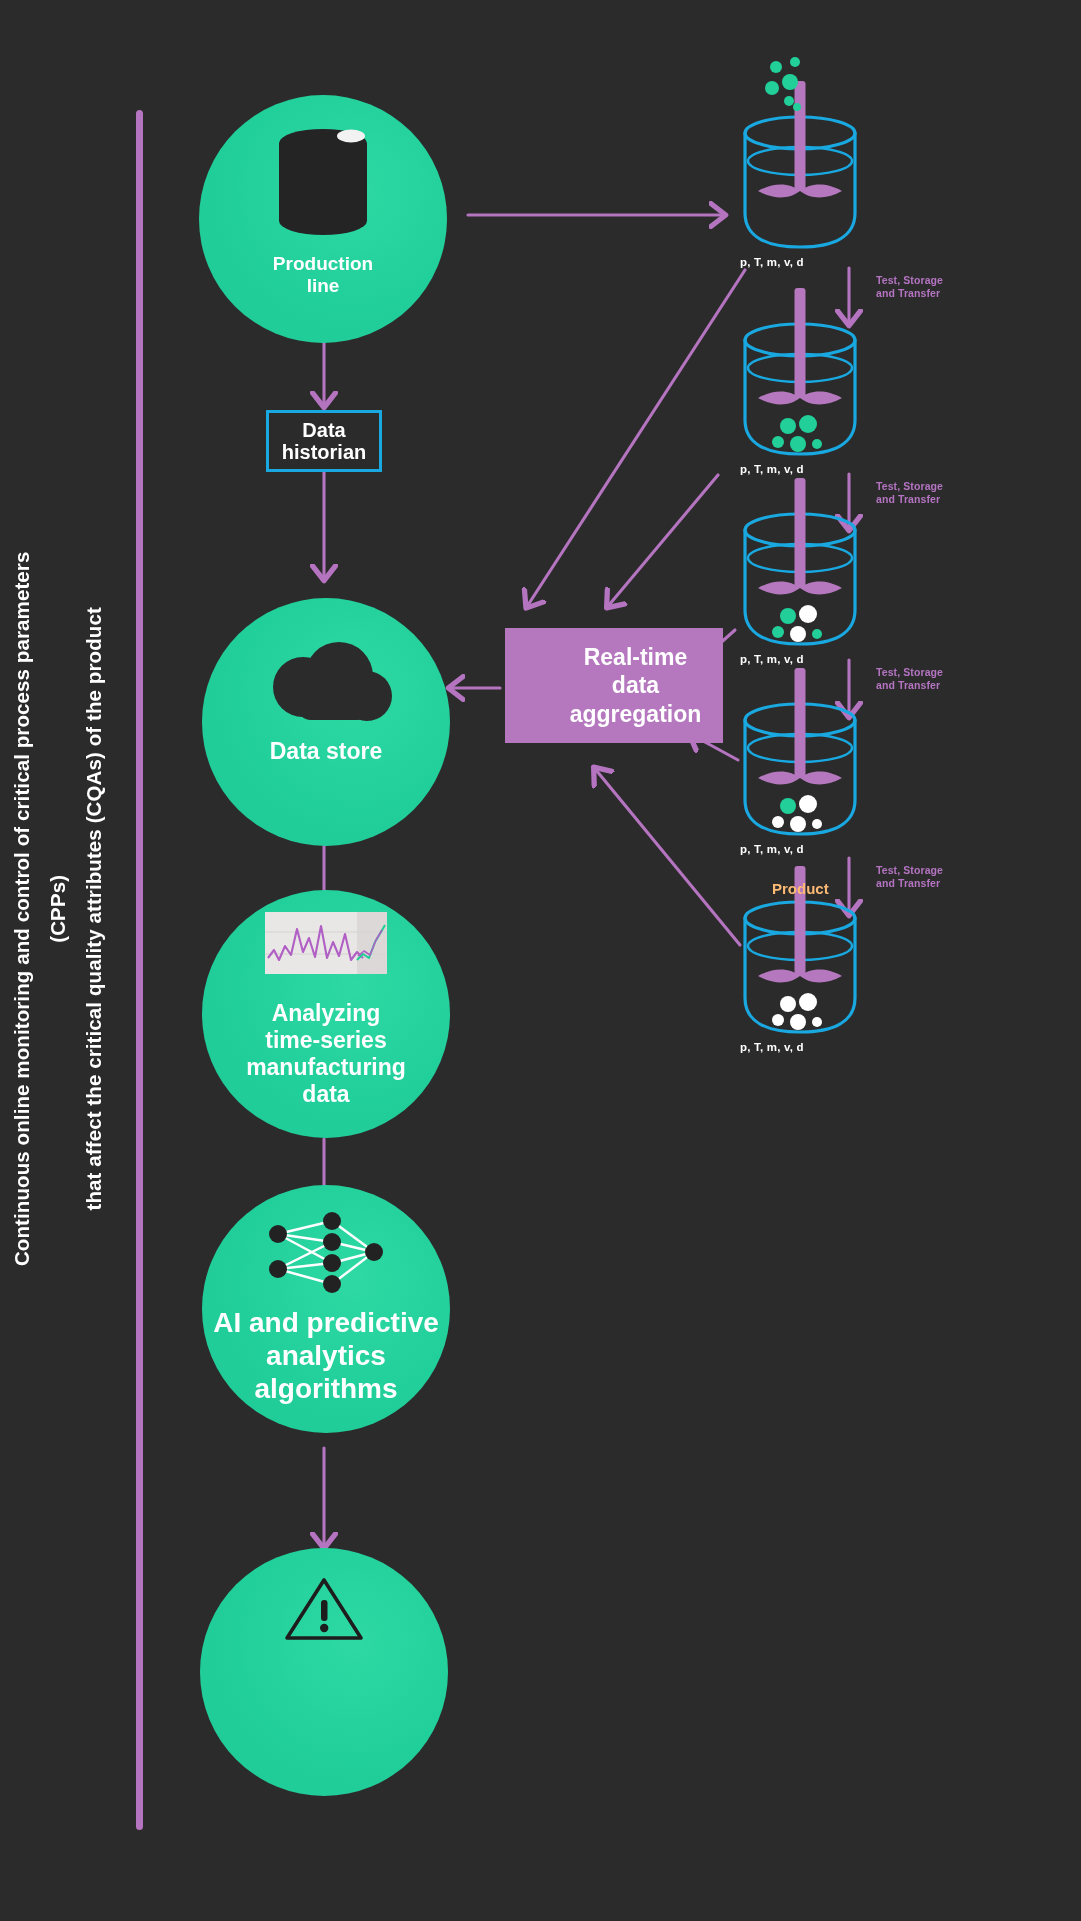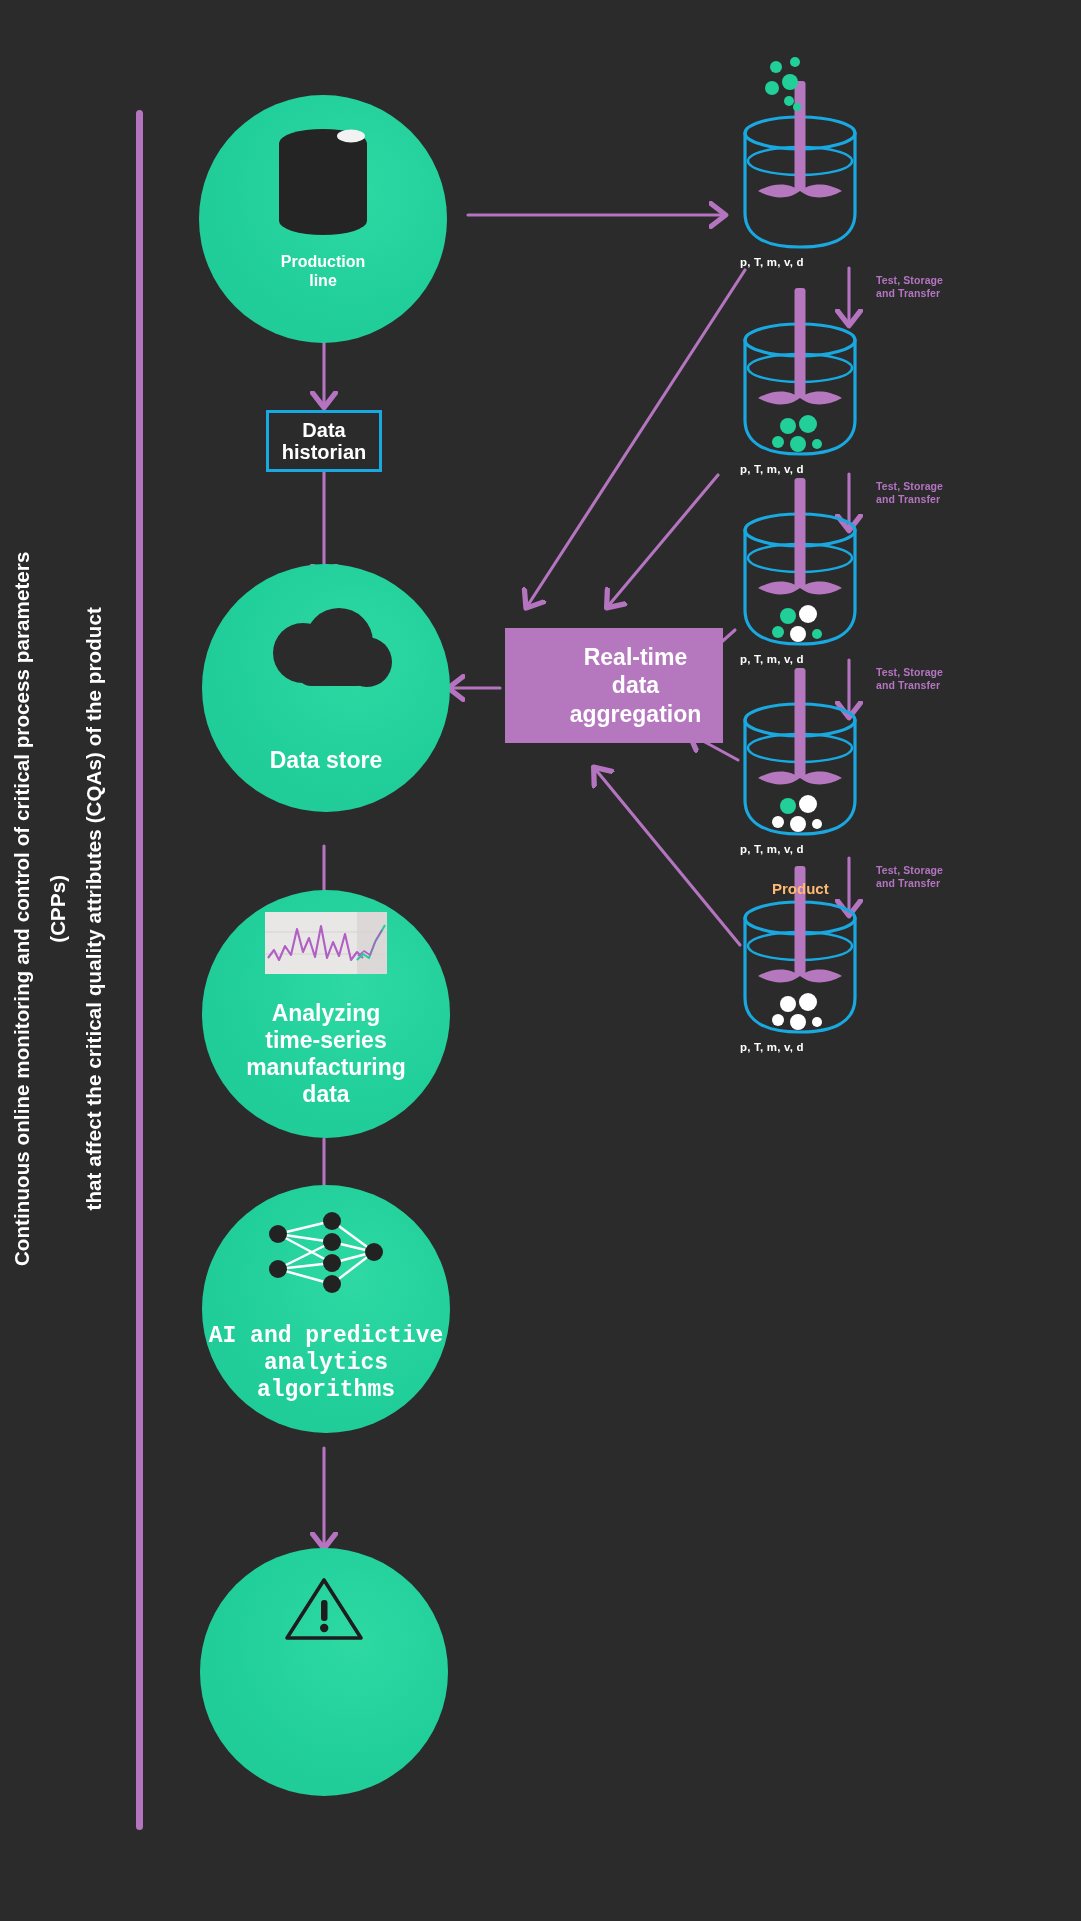--- a/index.html
+++ b/index.html
@@ -82,30 +82,30 @@
     </g>
   </svg>
 
   <div class="circle" style="left:199px;top:95px;width:248px;height:248px;">
     <svg width="120" height="120" viewBox="0 0 120 120" style="margin-top:26px">
       <ellipse cx="60" cy="22" rx="44" ry="14" fill="#242424"></ellipse>
       <rect x="16" y="22" width="88" height="78" fill="#242424"></rect>
       <ellipse cx="60" cy="100" rx="44" ry="14" fill="#242424"></ellipse>
       <ellipse cx="88" cy="15" rx="14" ry="6.5" fill="#f2f2f2"></ellipse>
     </svg>
-    <div class="ctext" style="font-size:16px;margin-top:12px;text-align:center;">Production
+    <div class="ctext" style="font-size:19px;margin-top:12px;text-align:center;">Production
 line</div>
   </div>
 
   <div class="hbox" style="left:266px;top:410px;width:116px;height:62px;">
     <span>Data
 historian</span>
   </div>
 
-  <div class="circle" style="left:202px;top:564px;width:248px;height:248px;gap:43px;">
+  <div class="circle" style="left:202px;top:598px;width:248px;height:248px;">
     <svg width="150" height="92" viewBox="0 0 150 92" style="margin-top:42px">
       <g fill="#2b2b2b">
         <circle cx="52" cy="47" r="30"></circle>
         <circle cx="88" cy="36" r="34"></circle>
         <circle cx="116" cy="56" r="25"></circle>
         <rect x="46" y="50" width="74" height="30" rx="14"></rect>
       </g>
     </svg>
     <div class="ctext" style="font-size:23px;margin-top:6px;">Data store</div>
   </div>
@@ -149,21 +149,21 @@
       <g fill="#222222">
         <circle cx="18" cy="23" r="9"></circle>
           <circle cx="18" cy="58" r="9"></circle>
         <circle cx="72" cy="10" r="9"></circle>
           <circle cx="72" cy="31" r="9"></circle>
         <circle cx="72" cy="52" r="9"></circle>
           <circle cx="72" cy="73" r="9"></circle>
         <circle cx="114" cy="41" r="9"></circle>
       </g>
     </svg>
-    <div class="ctext" style="font-size:23px;margin-top:28px;font-family:Liberation Mono, monospace;">AI and predictive
+    <div class="ctext" style="font-size:28px;margin-top:12px;">AI and predictive
 analytics
 algorithms</div>
   </div>
 
   <div class="circle" style="left:200px;top:1548px;width:248px;height:248px;">
     <svg width="84" height="72" viewBox="0 0 84 72" style="margin-top:26px">
       <path d="M42,6 L79,64 L5,64 Z" fill="none" stroke="#1d1d1d" stroke-width="3.6" stroke-linejoin="round"></path>
       <rect x="39" y="26" width="6.5" height="21" rx="3" fill="#1d1d1d"></rect>
       <circle cx="42.2" cy="54" r="4.2" fill="#1d1d1d"></circle>
     </svg>

